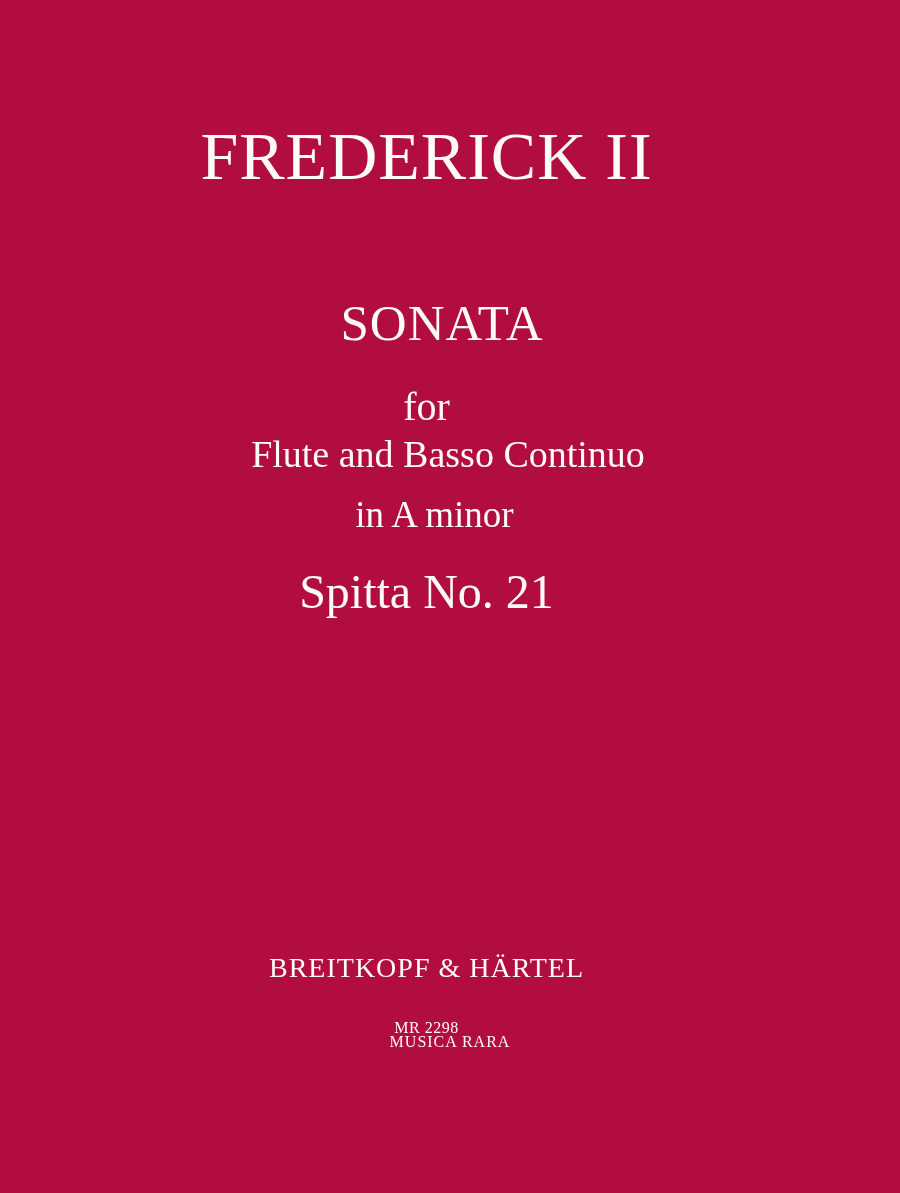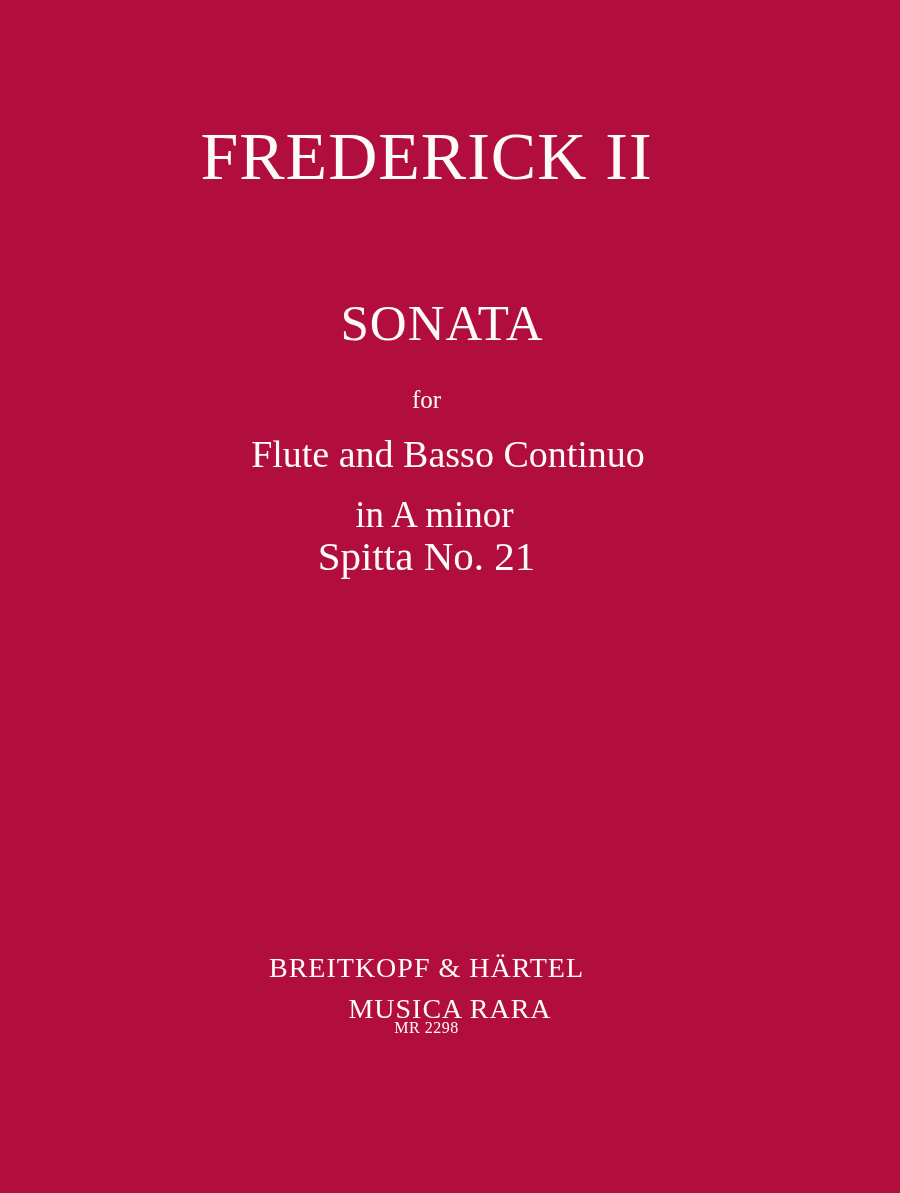--- a/index.html
+++ b/index.html
@@ -38,44 +38,44 @@
     letter-spacing: 1px;
   }
   .work-title {
     top: 298px;
     font-size: 51px;
     letter-spacing: 1px;
     margin-left: 31px;
   }
   .preposition {
     top: 387px;
-    font-size: 25px;
+    font-size: 40px;
   }
   .instrumentation {
     top: 435px;
     font-size: 38px;
     padding-left: 43px;
   }
   .key-line {
     top: 496px;
     font-size: 37px;
     margin-left: 16px;
   }
   .catalogue {
-    top: 536px;
-    font-size: 41px;
+    top: 568px;
+    font-size: 48px;
   }
   .publisher {
     top: 954px;
     font-size: 28px;
     letter-spacing: 1px;
   }
   .imprint {
-    top: 995px;
-    font-size: 28px;
+    top: 1034px;
+    font-size: 16px;
     letter-spacing: 1px;
     padding-left: 47px;
   }
   .plate {
     top: 1020px;
     font-size: 16px;
     letter-spacing: 0.5px;
   }
 </style>
 </head>

